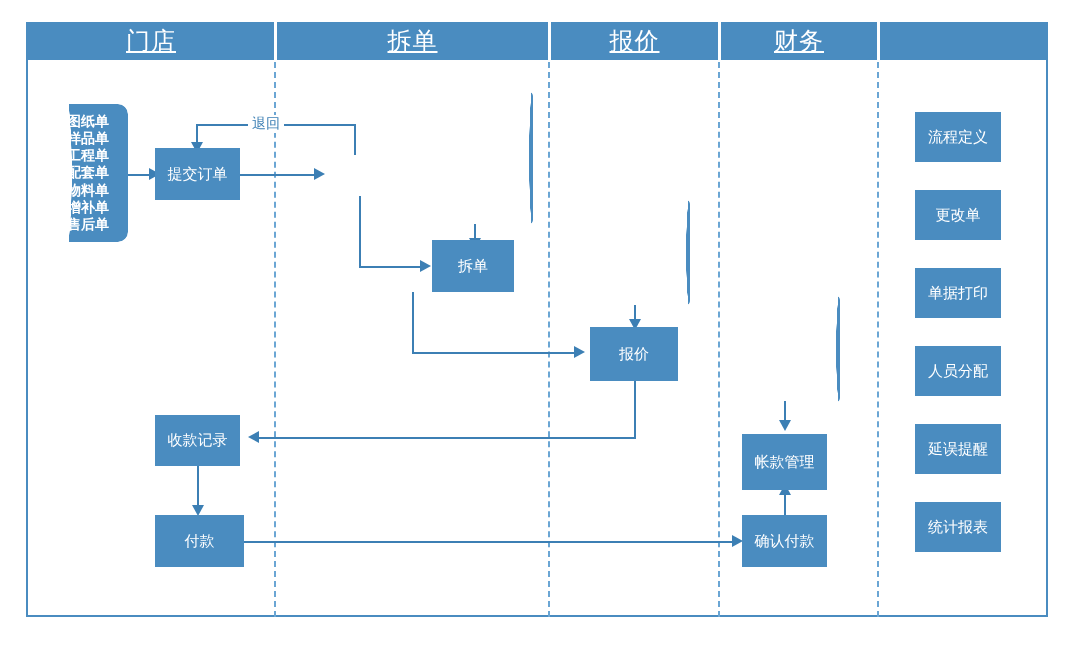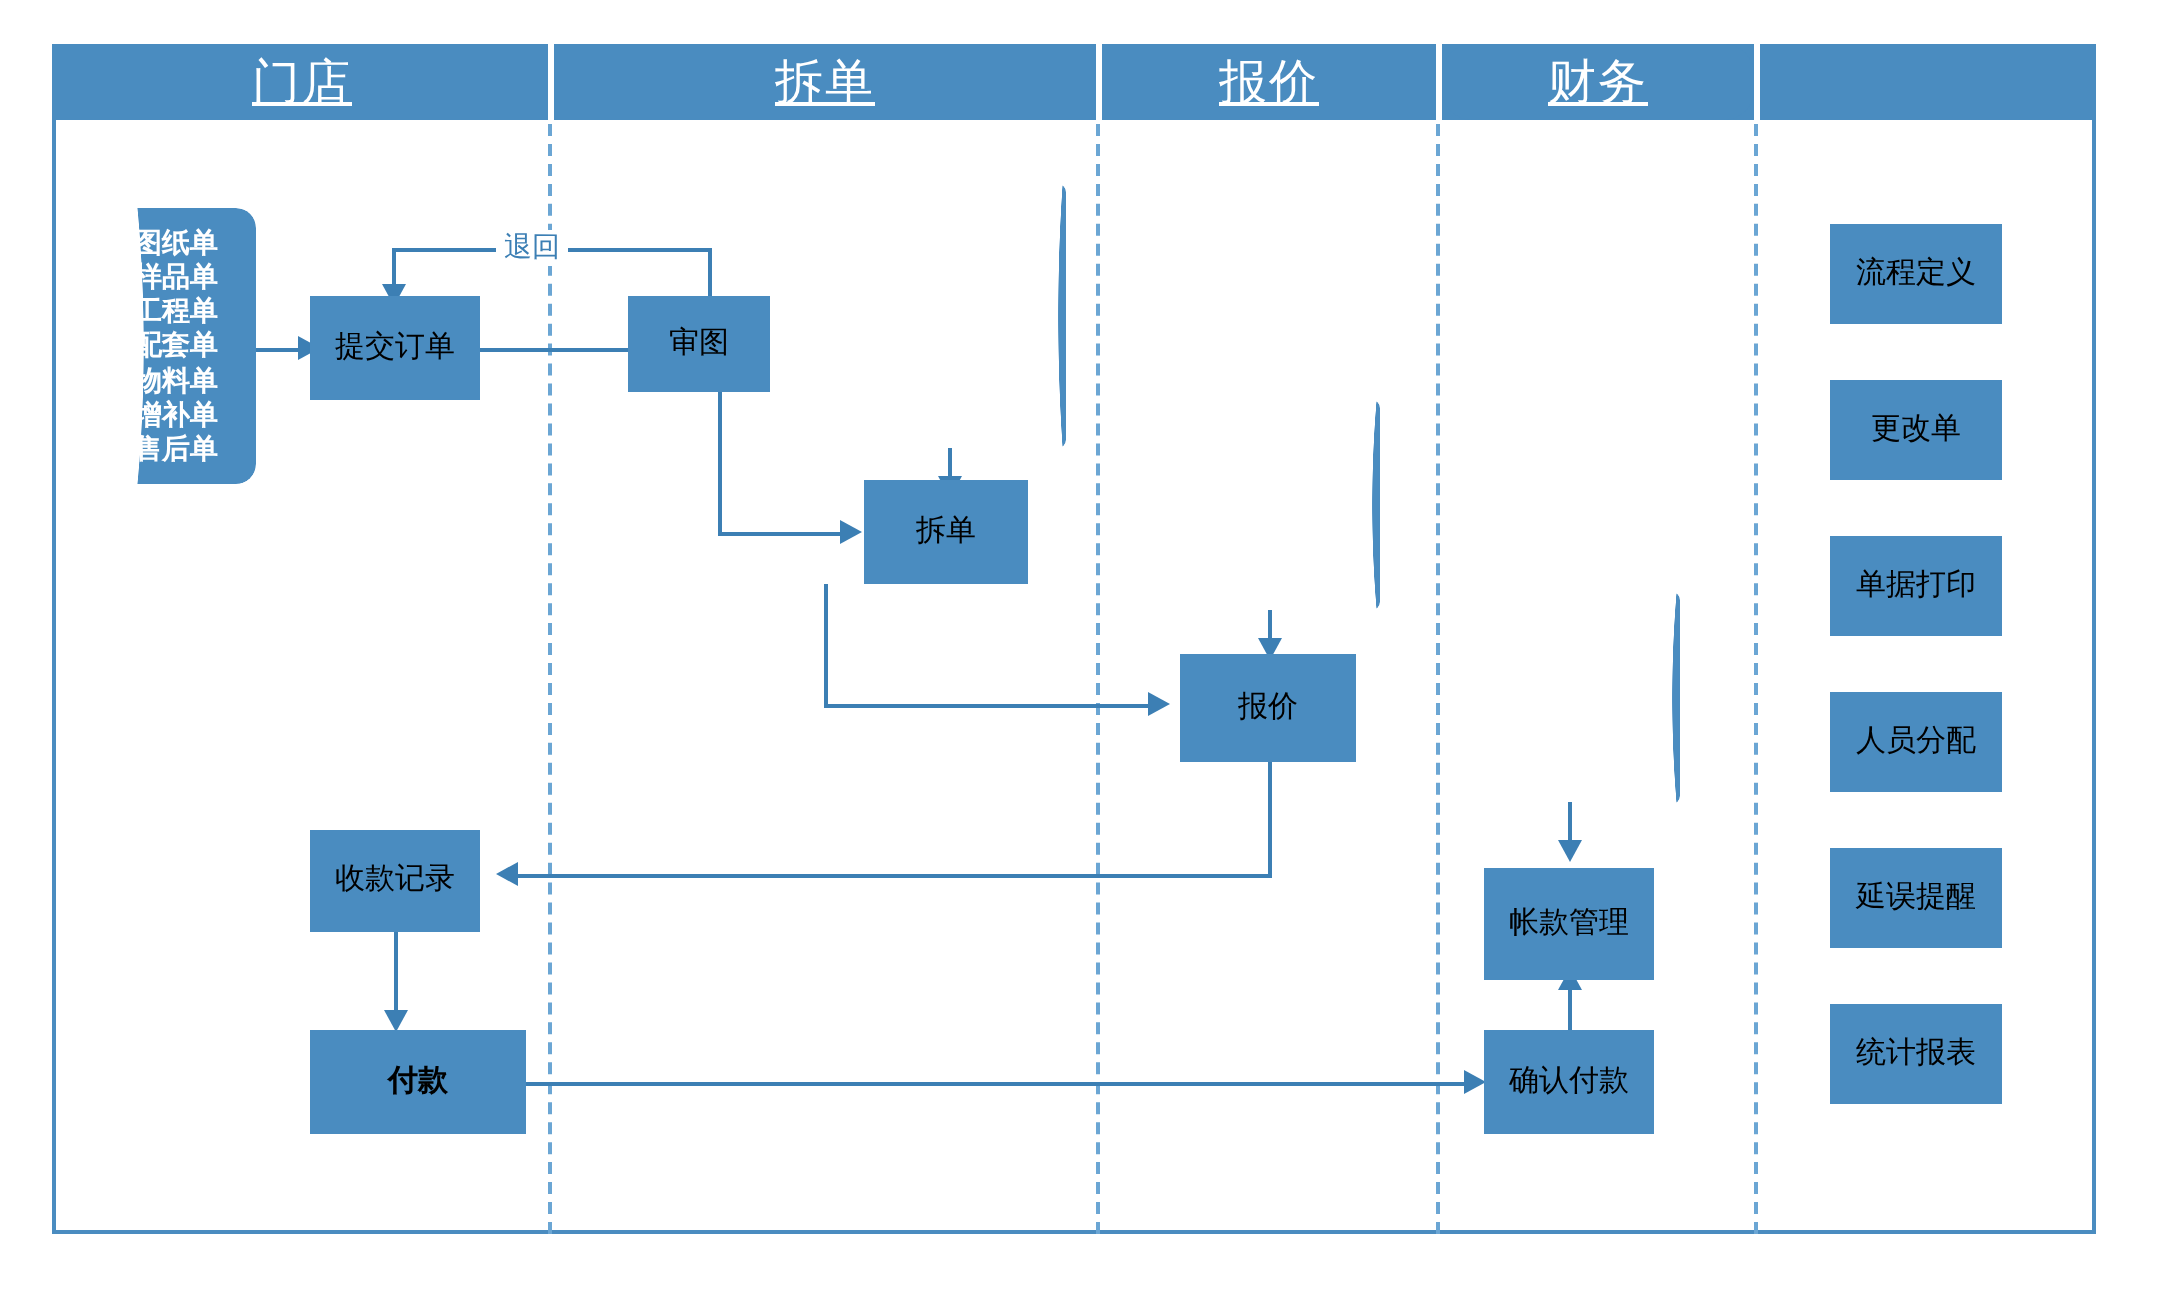--- a/index.html
+++ b/index.html
@@ -28,21 +28,21 @@
   .hdr-sep{
     position:absolute;top:22px;height:38px;width:3px;background:#ffffff;
   }
   .vdash{
     position:absolute;top:62px;height:555px;
     border-left:2px dashed #6ba6d4;
   }
 
   
   .node{
-    position:absolute;background:#4a8cc0;color:#000000;
+    position:absolute;background:#4a8cc0;color:#ffffff;
     display:flex;align-items:center;justify-content:center;
     text-align:center;font-size:15px;line-height:1.35;
     box-sizing:border-box;
   }
   .wave{
     position:absolute;background:#4a8cc0;color:#ffffff;
     display:flex;align-items:center;justify-content:center;
     text-align:center;font-weight:bold;line-height:1.22;
     box-sizing:border-box;
   }
@@ -152,23 +152,20 @@
 配套单
 物料单
 增补单
 售后单</span>
   </div>
 
   <div class="node" style="left:155px;top:148px;width:85px;height:52px;">
     <span class="node-txt">提交订单</span>
   </div>
 
-  <div class="node" style="left:314px;top:148px;width:71px;height:48px;">
-    <span class="node-txt">审图</span>
-  </div>
 
   <div class="wave wave2" style="left:420px;top:92px;width:113px;height:132px;font-size:14px;">
     <span class="wave-txt">对接WCC/
 IMOS/三维家/
 治木/华广/酷
 家乐/创想/KD/
 晨丰/云承/阿
 乐法家/VC/等</span>
   </div>
 
@@ -196,21 +193,21 @@
   </div>
 
   <div class="node" style="left:742px;top:434px;width:85px;height:56px;">
     <span class="node-txt">帐款管理</span>
   </div>
 
   <div class="node" style="left:155px;top:415px;width:85px;height:51px;">
     <span class="node-txt">收款记录</span>
   </div>
 
-  <div class="node" style="left:155px;top:515px;width:108px;height:52px;font-weight:bold;">
+  <div class="node" style="left:155px;top:515px;width:89px;height:52px;">
     <span class="node-txt">付款</span>
   </div>
 
   <div class="node" style="left:742px;top:515px;width:85px;height:52px;">
     <span class="node-txt">确认付款</span>
   </div>
 
   <div class="node" style="left:915px;top:112px;width:86px;height:50px;">
     <span class="node-txt">流程定义</span>
   </div>

